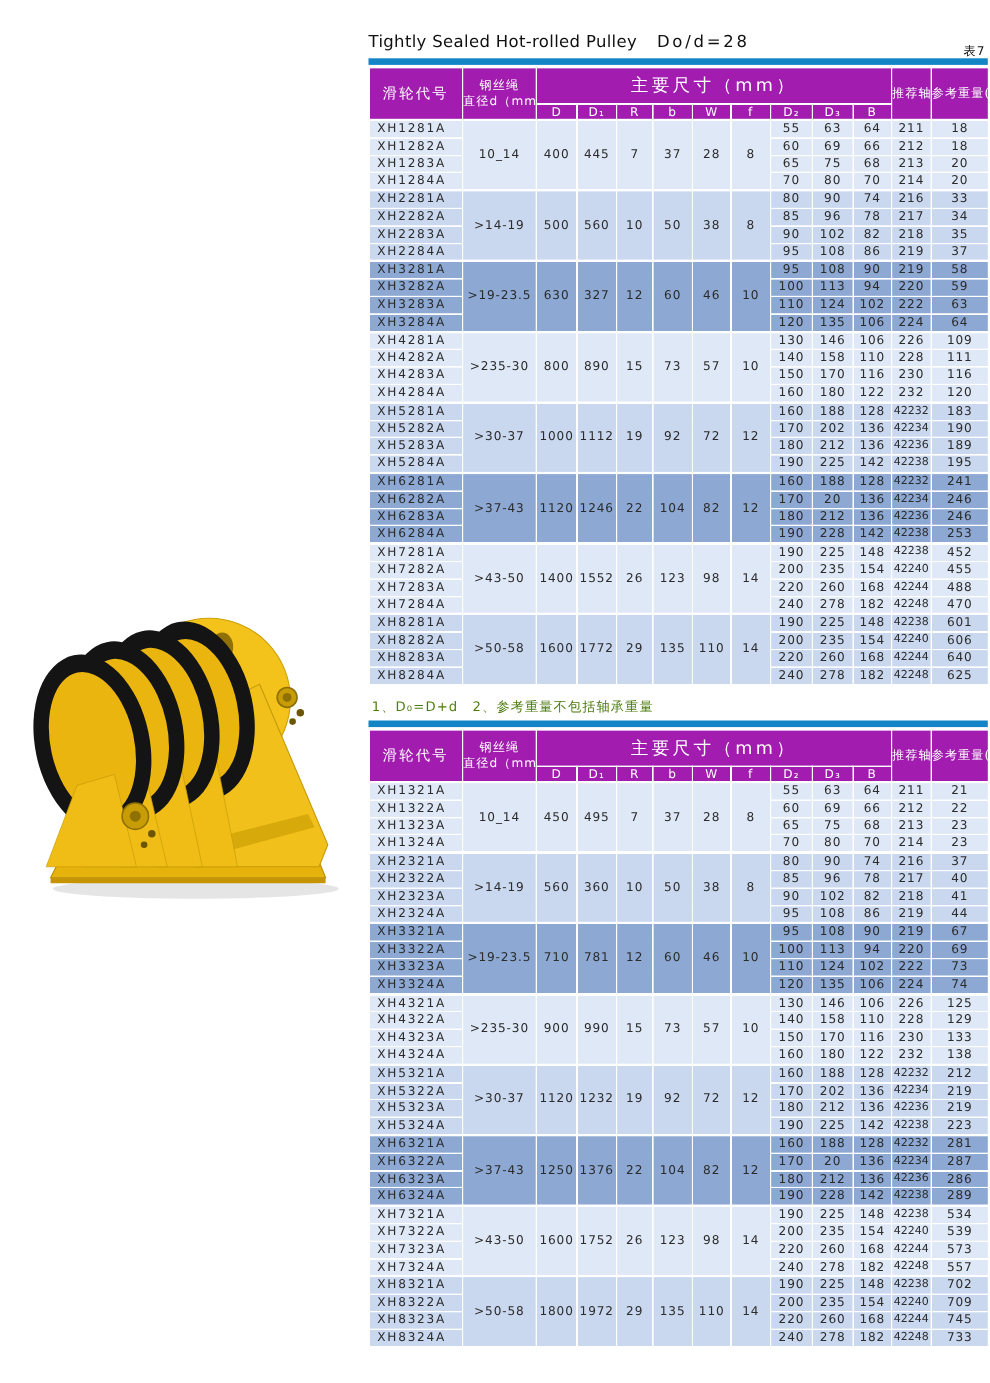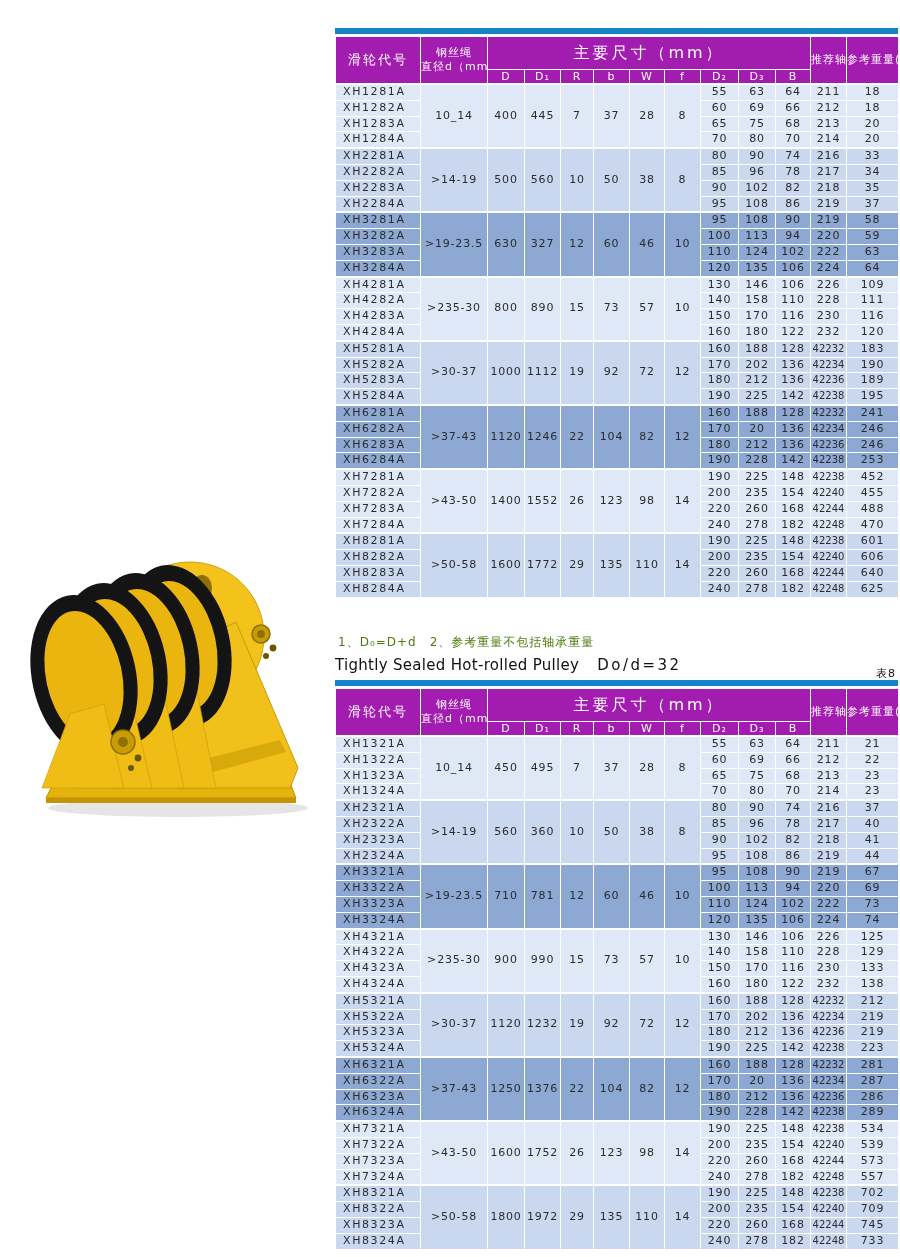--- a/index.html
+++ b/index.html
@@ -87,20 +87,24 @@
       <circle cx="95" cy="206" r="12" fill="#c79c05" stroke="#8f7002" stroke-width="1.5"></circle>
       <circle cx="95" cy="206" r="5" fill="#8f7002"></circle>
       <circle cx="110" cy="222" r="3.4" fill="#6b5500"></circle>
       <circle cx="103" cy="232" r="3" fill="#6b5500"></circle>
 
       <polygon points="18,262 268,262 268,267 18,267" fill="#c49405"></polygon>
     </svg>
   </figure>
 
   <section class="sec sec7">
+    <div class="titlebar">
+      <span class="title">Tightly Sealed Hot-rolled Pulley</span><span class="ratio">Do/d=28</span>
+      <span class="tbl-label">表7</span>
+    </div>
     <div class="top-strip"></div>
     <table class="spec">
       <colgroup>
         <col style="width:85px">
           <col style="width:67px">
           <col style="width:37px">
           <col style="width:36px">
         <col style="width:33px">
           <col style="width:36px">
           <col style="width:35px">
@@ -447,24 +451,20 @@
             <td class="b5">42248</td>
             <td>625</td>
           </tr>
         </tbody>
     </table>
   </section>
 
   <p class="footnote">1、D₀=D+d　2、参考重量不包括轴承重量</p>
 
   <section class="sec sec8">
-    <div class="titlebar">
-      <span class="title">Tightly Sealed Hot-rolled Pulley</span><span class="ratio">Do/d=32</span>
-      <span class="tbl-label">表8</span>
-    </div>
     <div class="top-strip"></div>
     <table class="spec">
       <colgroup>
         <col style="width:85px">
           <col style="width:67px">
           <col style="width:37px">
           <col style="width:36px">
         <col style="width:33px">
           <col style="width:36px">
           <col style="width:35px">

